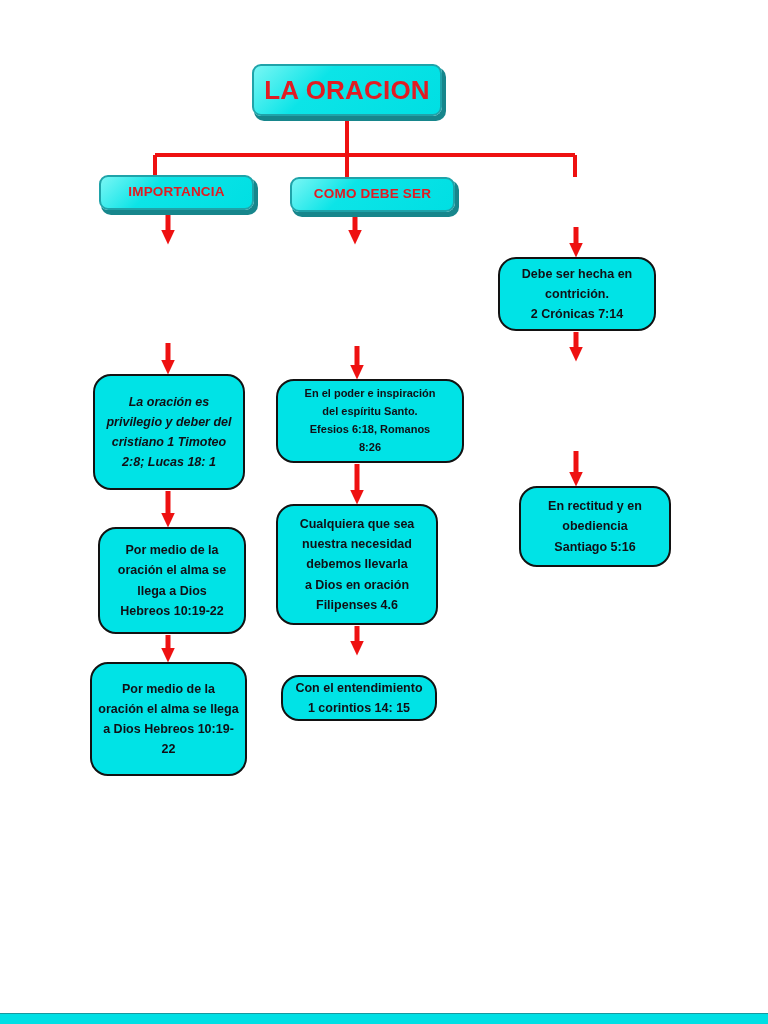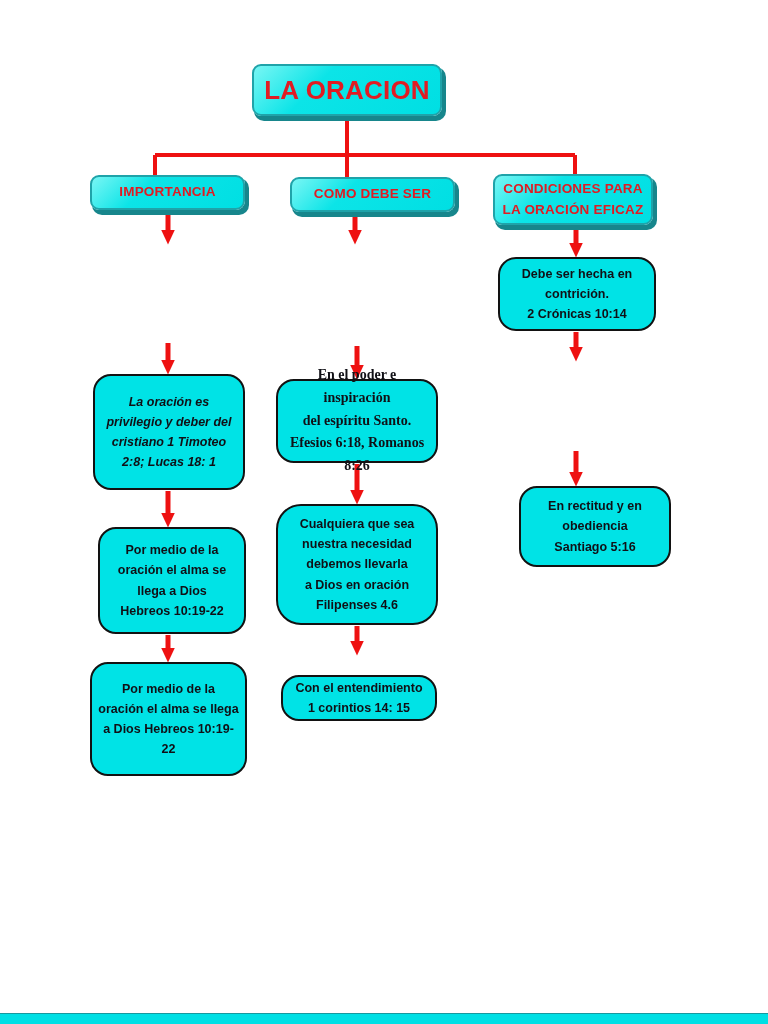--- a/index.html
+++ b/index.html
@@ -14,39 +14,39 @@
     position:absolute;box-sizing:border-box;
     display:flex;align-items:center;justify-content:center;text-align:center;
     background:linear-gradient(135deg,#79f6f4 0%,#0ce4e7 35%,#00dfe3 100%);
     border:2px solid #1fa3a9;
     box-shadow:3px 4px 0 1px #17868c;
     border-radius:9px;
     color:#e11b22;font-weight:bold;letter-spacing:.2px;
   }
   .title-box{left:252px;top:64px;width:190px;height:52px;font-size:26px;}
   .hdr{font-size:13.5px;line-height:1.5;white-space:pre-line;}
-  .hdr1{left:90px;top:175px;width:155px;height:35px;}
+  .hdr1{left:99px;top:175px;width:155px;height:35px;}
   .hdr2{left:290px;top:177px;width:165px;height:35px;text-align:right;}
   .hdr3{left:493px;top:174px;width:160px;height:51px;}
 
   
   .cbox{
     position:absolute;box-sizing:border-box;
     display:flex;align-items:center;justify-content:center;text-align:center;
     background:#00e3e6;border:2.5px solid #121212;border-radius:18px;
     color:#101016;font-weight:bold;font-size:12.5px;line-height:1.62;
     white-space:pre-line;padding:4px 6px;
   }
   .c1b1{left:93px;top:245px;width:152px;height:97px;}
   .c1b2{left:93px;top:374px;width:152px;height:116px;font-style:italic;}
   .c1b3{left:98px;top:527px;width:148px;height:107px;}
   .c1b4{left:90px;top:662px;width:157px;height:114px;}
   .c2b1{left:283px;top:244px;width:154px;height:101px;}
-  .c2b2{left:276px;top:379px;width:162px;height:84px;font-size:14px;font-family:Liberation Serif, serif;}
-  .c2b3{left:276px;top:504px;width:162px;height:121px;border-radius:25px;}
+  .c2b2{left:276px;top:379px;width:188px;height:84px;font-size:11px;}
+  .c2b3{left:276px;top:504px;width:162px;height:121px;}
   .c2b4{left:281px;top:655px;width:156px;height:46px;margin-top:20px;}
   .c3b1{left:498px;top:257px;width:158px;height:74px;}
   .c3b2{left:500px;top:361px;width:155px;height:89px;}
   .c3b3{left:503px;top:486px;width:152px;height:81px;margin-left:16px;}
 
   .footer-strip{
     position:absolute;left:0;bottom:0;width:768px;height:10px;
     background:#00dfe4;border-top:1px solid #18999f;
   }
 </style>
@@ -76,22 +76,20 @@
 
     <line x1="576" y1="227" x2="576" y2="244" stroke="#ee1111" stroke-width="5" marker-end="url(#ah)"></line>
     <line x1="576" y1="332" x2="576" y2="348" stroke="#ee1111" stroke-width="5" marker-end="url(#ah)"></line>
     <line x1="576" y1="451" x2="576" y2="473" stroke="#ee1111" stroke-width="5" marker-end="url(#ah)"></line>
   </svg>
 
   <div class="bevel title-box">LA ORACION</div>
 
   <div class="bevel hdr hdr1">IMPORTANCIA</div>
   <div class="bevel hdr hdr2">COMO DEBE SER</div>
-  <div class="bevel hdr hdr3">CONDICIONES PARA
-LA ORACIÓN EFICAZ</div>
 
   <div class="cbox c1b2">La oración es
 privilegio y deber del
 cristiano 1 Timoteo
 2:8; Lucas 18: 1</div>
   <div class="cbox c1b3">Por medio de la
 oración el alma se
 llega a Dios
 Hebreos 10:19-22</div>
   <div class="cbox c1b4">Por medio de la
@@ -106,20 +104,20 @@
   <div class="cbox c2b3">Cualquiera que sea
 nuestra necesidad
 debemos llevarla
 a Dios en oración
 Filipenses 4.6</div>
   <div class="cbox c2b4">Con el entendimiento
 1 corintios 14: 15</div>
 
   <div class="cbox c3b1">Debe ser hecha en
 contrición.
-2 Crónicas 10:14</div>
+2 Crónicas 7:14</div>
   <div class="cbox c3b3">En rectitud y en
 obediencia
 Santiago 5:16</div>
 
   <div class="footer-strip"></div>
 
 </div>
 
 </body></html>

